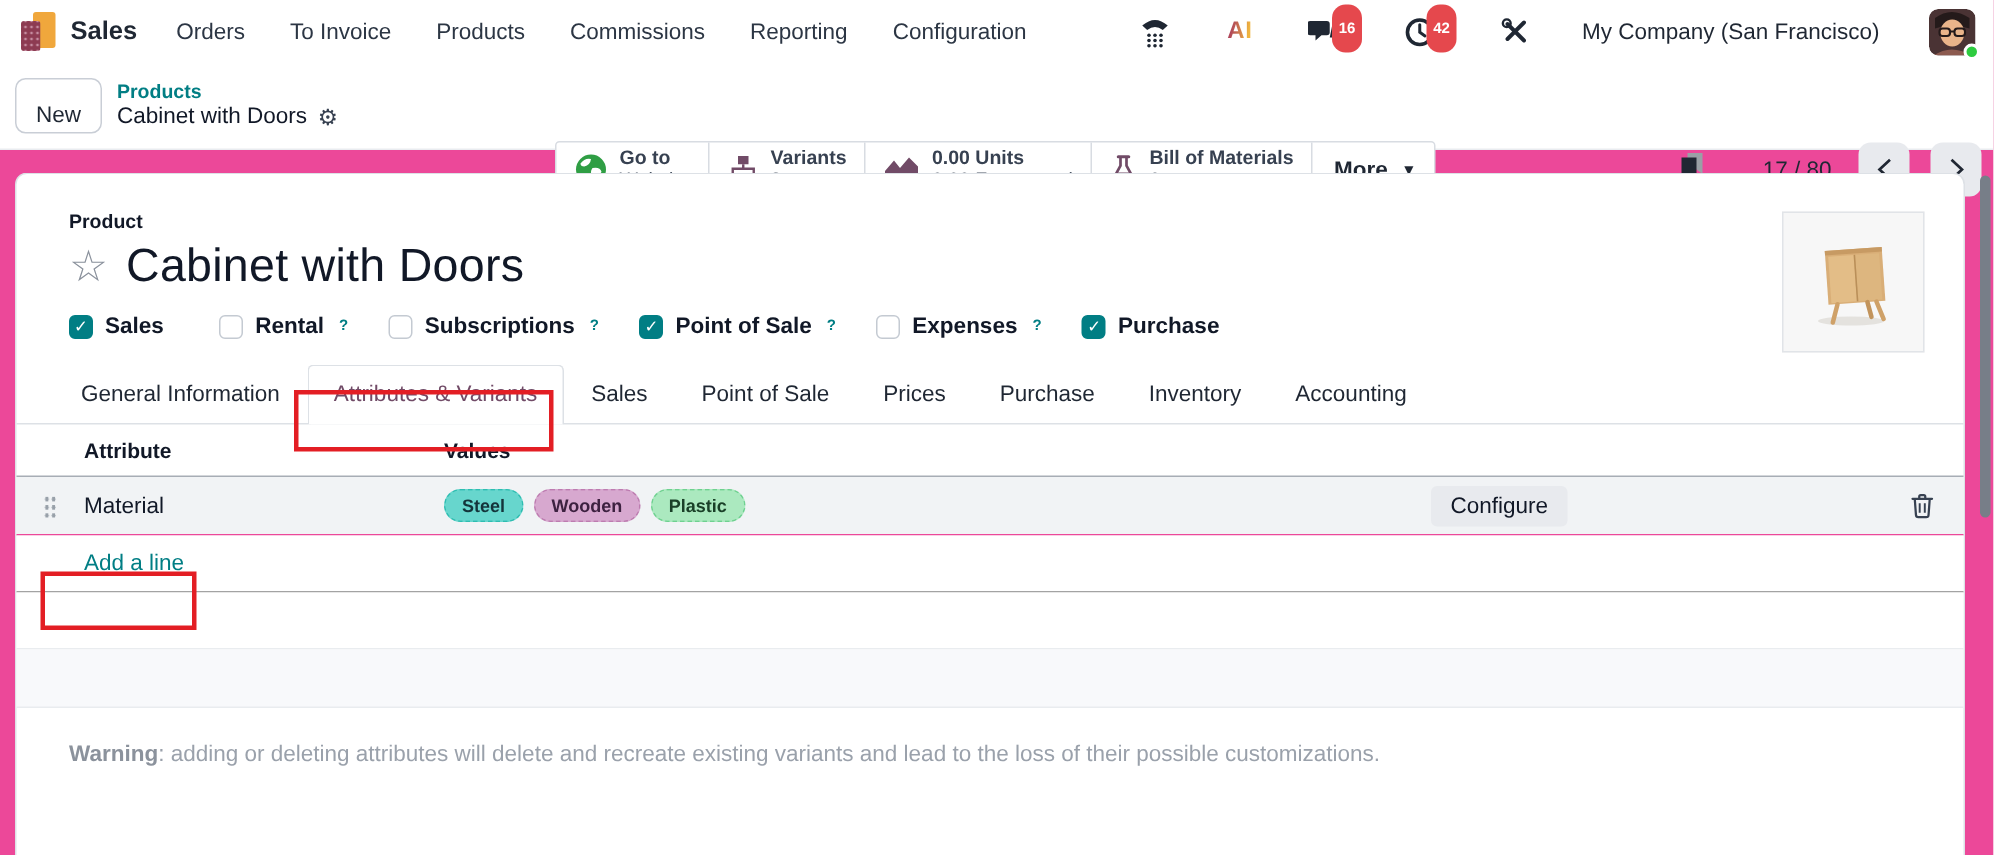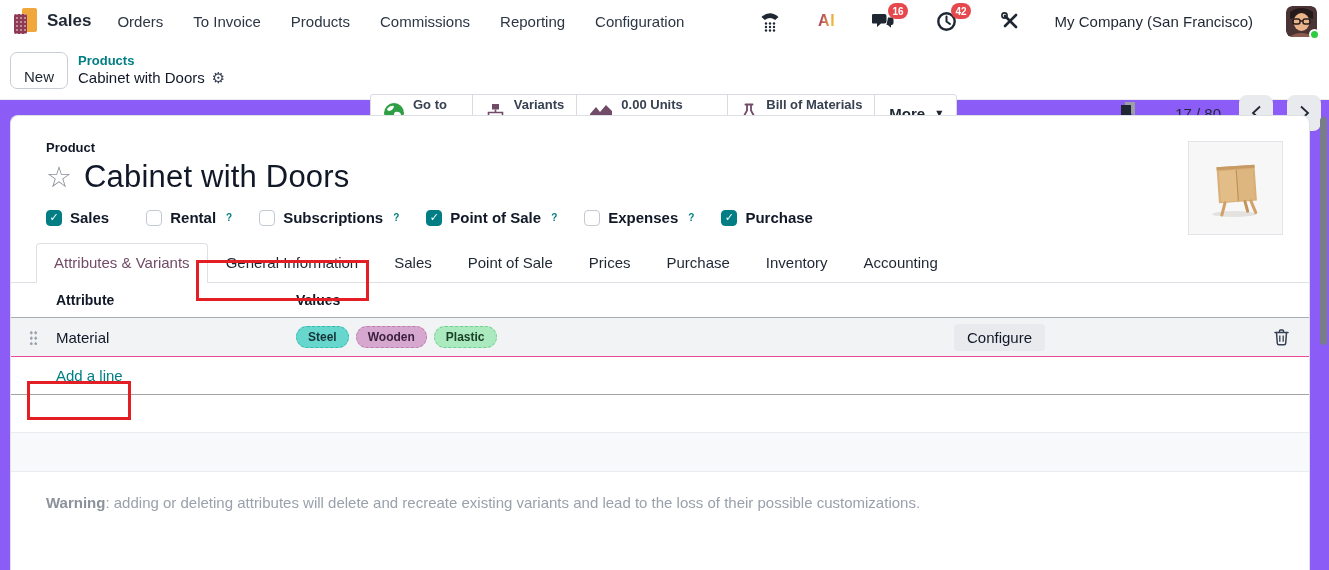--- a/index.html
+++ b/index.html
@@ -1,33 +1,33 @@
 <!DOCTYPE html>
 <html><head>
 <meta charset="utf-8">
 <style>
   * { margin:0; padding:0; box-sizing:border-box; }
   html,body { width:1329px; height:570px; }
   body { font-family:"Liberation Sans", sans-serif; background:#f2f4f6; color:#202733; }
-  .screen { position:relative; width:1329px; height:570px; overflow:hidden; background:#8b5cf6; }
+  .screen { position:relative; width:1329px; height:570px; overflow:hidden; background:#ec4899; }
 
   
   .topnav { position:absolute; top:0; left:0; right:0; height:42px; background:#fff;
             display:flex; align-items:center; padding:0 12px; }
   .brand { display:flex; align-items:center; gap:9px; margin-right:26px; }
   .app-icon { position:relative; width:26px; height:26px; }
   .app-icon .b1 { position:absolute; right:1px; top:0; width:15px; height:24px; background:#f0a73c; border-radius:2px; }
   .app-icon .b2 { position:absolute; left:2px; top:6px; width:13px; height:20px; background:#8d3b52; border-radius:2px;
                   background-image:radial-gradient(#c58ca0 0.9px, transparent 1.1px); background-size:4px 4px; background-position:1px 2px; }
   .app-name { font-size:17px; font-weight:600; color:#1f2733; }
   .nav-menus { display:flex; align-items:center; gap:30px; font-size:15px; color:#2c3644; }
   .nav-menus span { cursor:pointer; }
   .systray { margin-left:auto; display:flex; align-items:center; gap:33px; }
   .tray-icon { position:relative; width:24px; height:24px; display:flex; align-items:center; justify-content:center; }
-  .badge { position:absolute; top:-6px; right:-12px; min-width:19px; height:16px; padding:0 4px; border-radius:9px;
+  .badge { position:absolute; top:-6px; right:-12px; min-width:19px; height:16px; padding:16px 4px; border-radius:9px;
            background:#e5484d; color:#fff; font-size:10px; font-weight:700; display:flex; align-items:center; justify-content:center; }
   .ai-mark { font-size:16px; font-weight:800; background:linear-gradient(100deg,#b0475a 20%,#f0b53f 80%);
              -webkit-background-clip:text; background-clip:text; color:transparent; letter-spacing:0.5px; }
   .company-name { font-size:15px; color:#1f2733; }
   .avatar-wrap { position:relative; width:31px; height:31px; }
   .avatar-wrap svg { border-radius:6px; display:block; }
   .status-dot { position:absolute; right:-3px; bottom:-3px; width:11px; height:11px; border-radius:50%;
                 background:#2ecc40; border:2px solid #fff; }
 
   
@@ -351,22 +351,22 @@
           <span class="chk-box checked">
               <span class="tick">✓</span>
             </span>
           <span class="chk-label">Purchase</span>
             <sup class="chk-help"></sup>
         </div>
       </div>
     </div>
 
     <div class="tabs">
+      <div class="tab">General Information</div>
       <div class="tab active">Attributes &amp; Variants</div>
-      <div class="tab">General Information</div>
       <div class="tab">Sales</div>
       <div class="tab">Point of Sale</div>
       <div class="tab">Prices</div>
       <div class="tab">Purchase</div>
       <div class="tab">Inventory</div>
       <div class="tab">Accounting</div>
     </div>
 
     <div class="attr-grid attr-header">
       <div></div>

